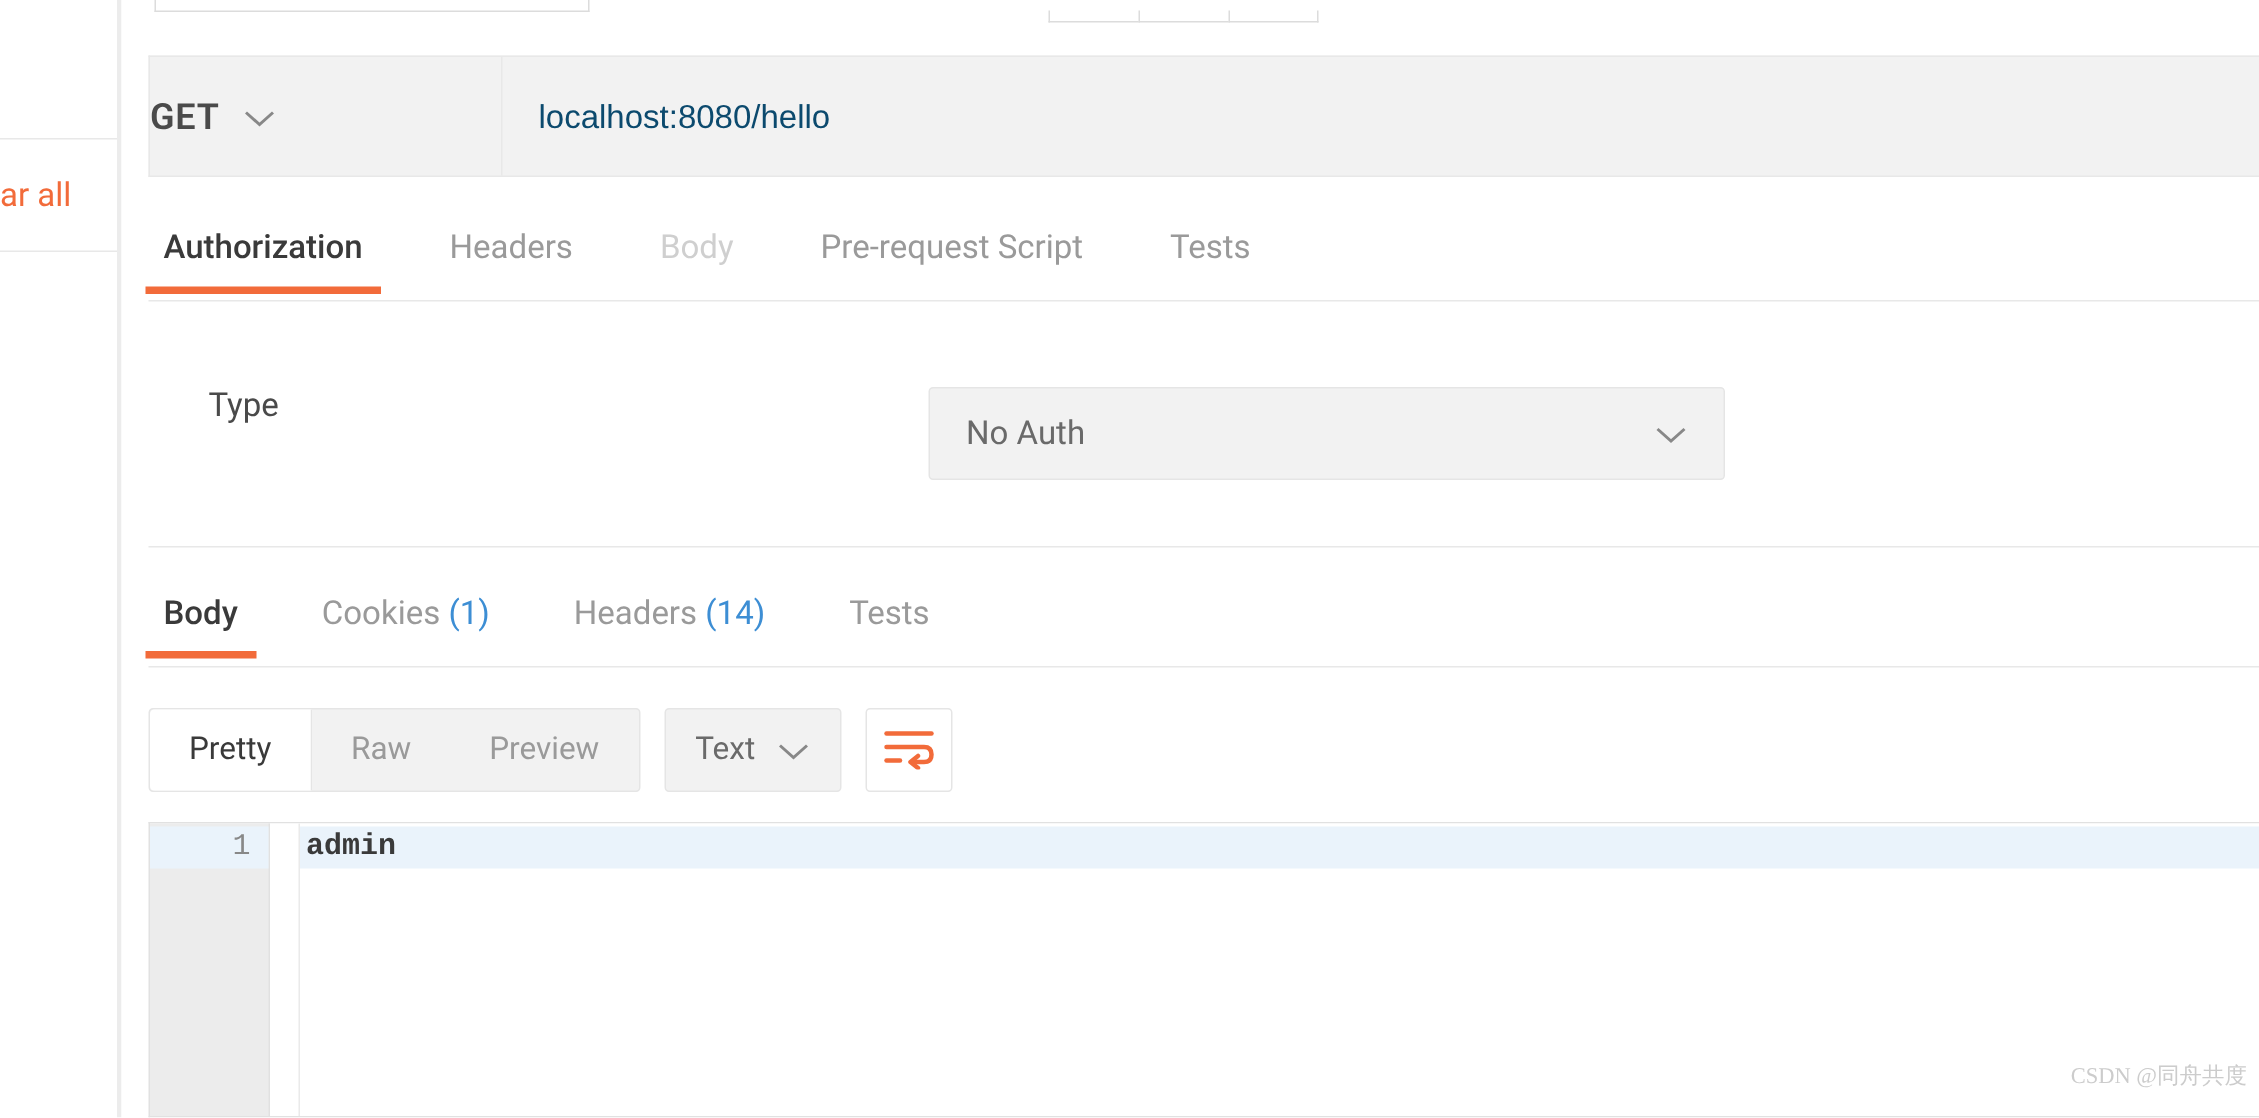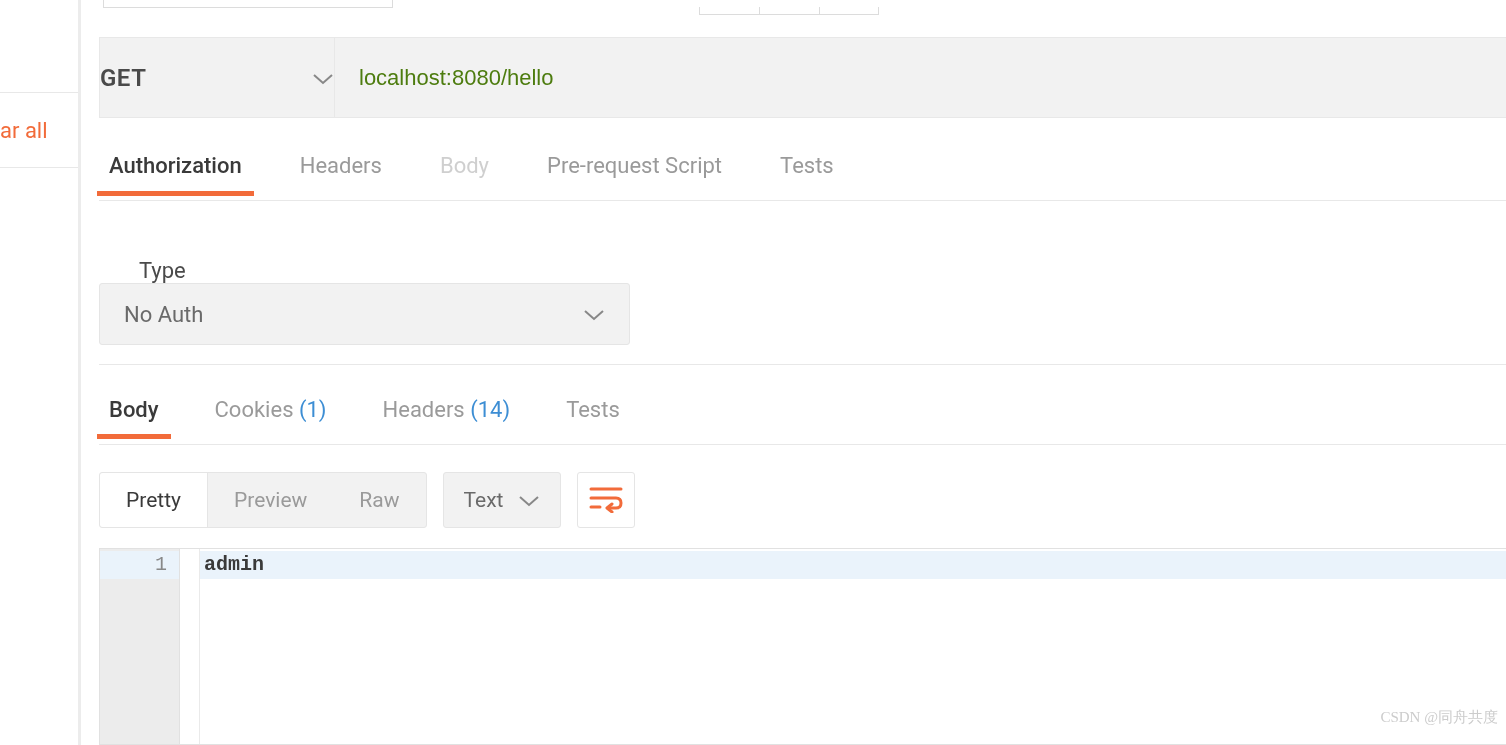--- a/index.html
+++ b/index.html
@@ -104,21 +104,21 @@
       border-right: none;
       display: flex;
       align-items: center;
     }
     .method-selector {
       width: 235px;
       height: 100%;
       border-right: 1px solid #e8e8e8;
       display: flex;
       align-items: center;
-      justify-content: space-between;
+      justify-content: flex-start;
       gap: 16px;
       cursor: pointer;
     }
     .method-text {
       font-size: 24px;
       font-weight: 600;
       color: #4a4a4a;
       letter-spacing: 0.5px;
     }
     .chevron-down {
@@ -132,21 +132,21 @@
       stroke-width: 2;
       fill: none;
     }
     .url-input {
       flex: 1;
       height: 100%;
       border: none;
       background: transparent;
       padding: 0 24px;
       font-size: 22px;
-      color: #4d7c0f;
+      color: #0c4a6e;
       outline: none;
     }
     .request-tabs {
       position: absolute;
       top: 145px;
       left: 18px;
       right: 0;
       height: 56px;
       border-bottom: 1px solid #e8e8e8;
       display: flex;
@@ -180,21 +180,20 @@
     .auth-section {
       position: absolute;
       top: 240px;
       left: 18px;
       right: 0;
       height: 125px;
       border-bottom: 1px solid #e8e8e8;
       display: flex;
       align-items: flex-start;
       padding-top: 18px;
-      flex-direction: column;
     }
     .auth-label {
       font-size: 22px;
       color: #4a4a4a;
       margin-left: 40px;
       width: 480px;
     }
     .auth-dropdown {
       width: 531px;
       height: 62px;
@@ -426,22 +425,22 @@
     <div class="response-tab">
       <span>Headers</span>
       <span class="tab-count">(14)</span>
     </div>
     <div class="response-tab">Tests</div>
   </div>
 
   <div class="body-toolbar">
     <div class="view-group">
       <div class="view-btn active">Pretty</div>
+      <div class="view-btn">Raw</div>
       <div class="view-btn">Preview</div>
-      <div class="view-btn">Raw</div>
     </div>
     <div class="format-dropdown">
       <span class="format-text">Text</span>
       <span class="chevron-down">
         <svg viewBox="0 0 22 14">
             <polyline points="2,3 11,11 20,3"></polyline>
           </svg>
       </span>
     </div>
     <div class="wrap-btn">

